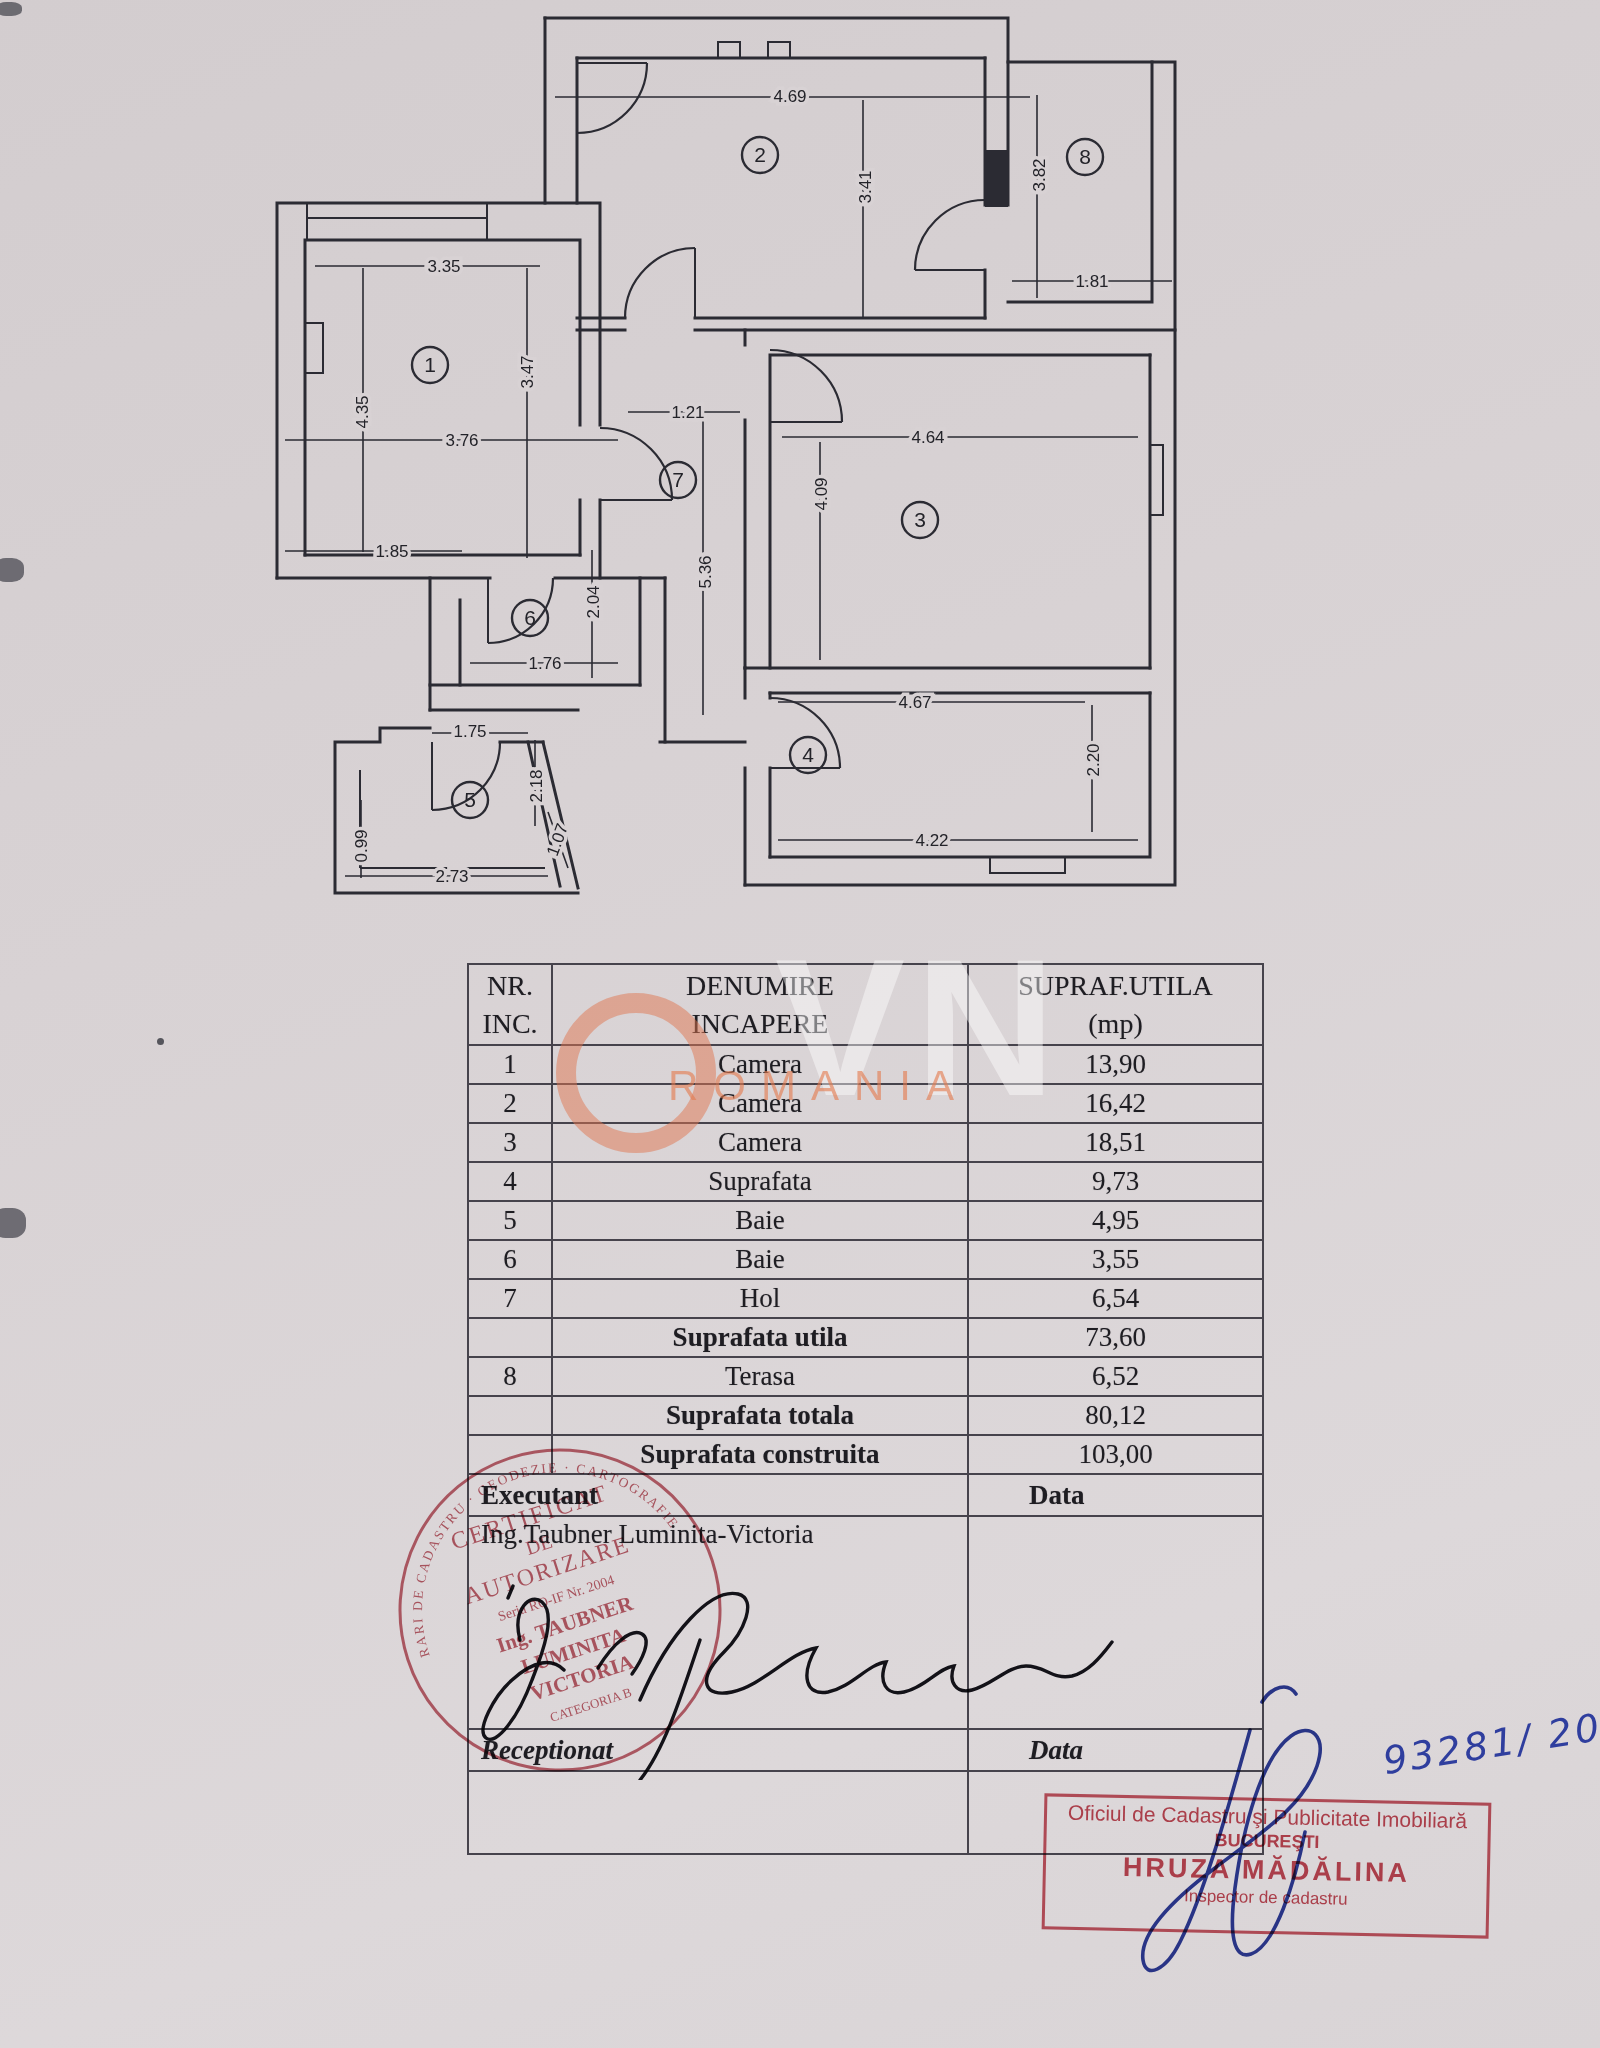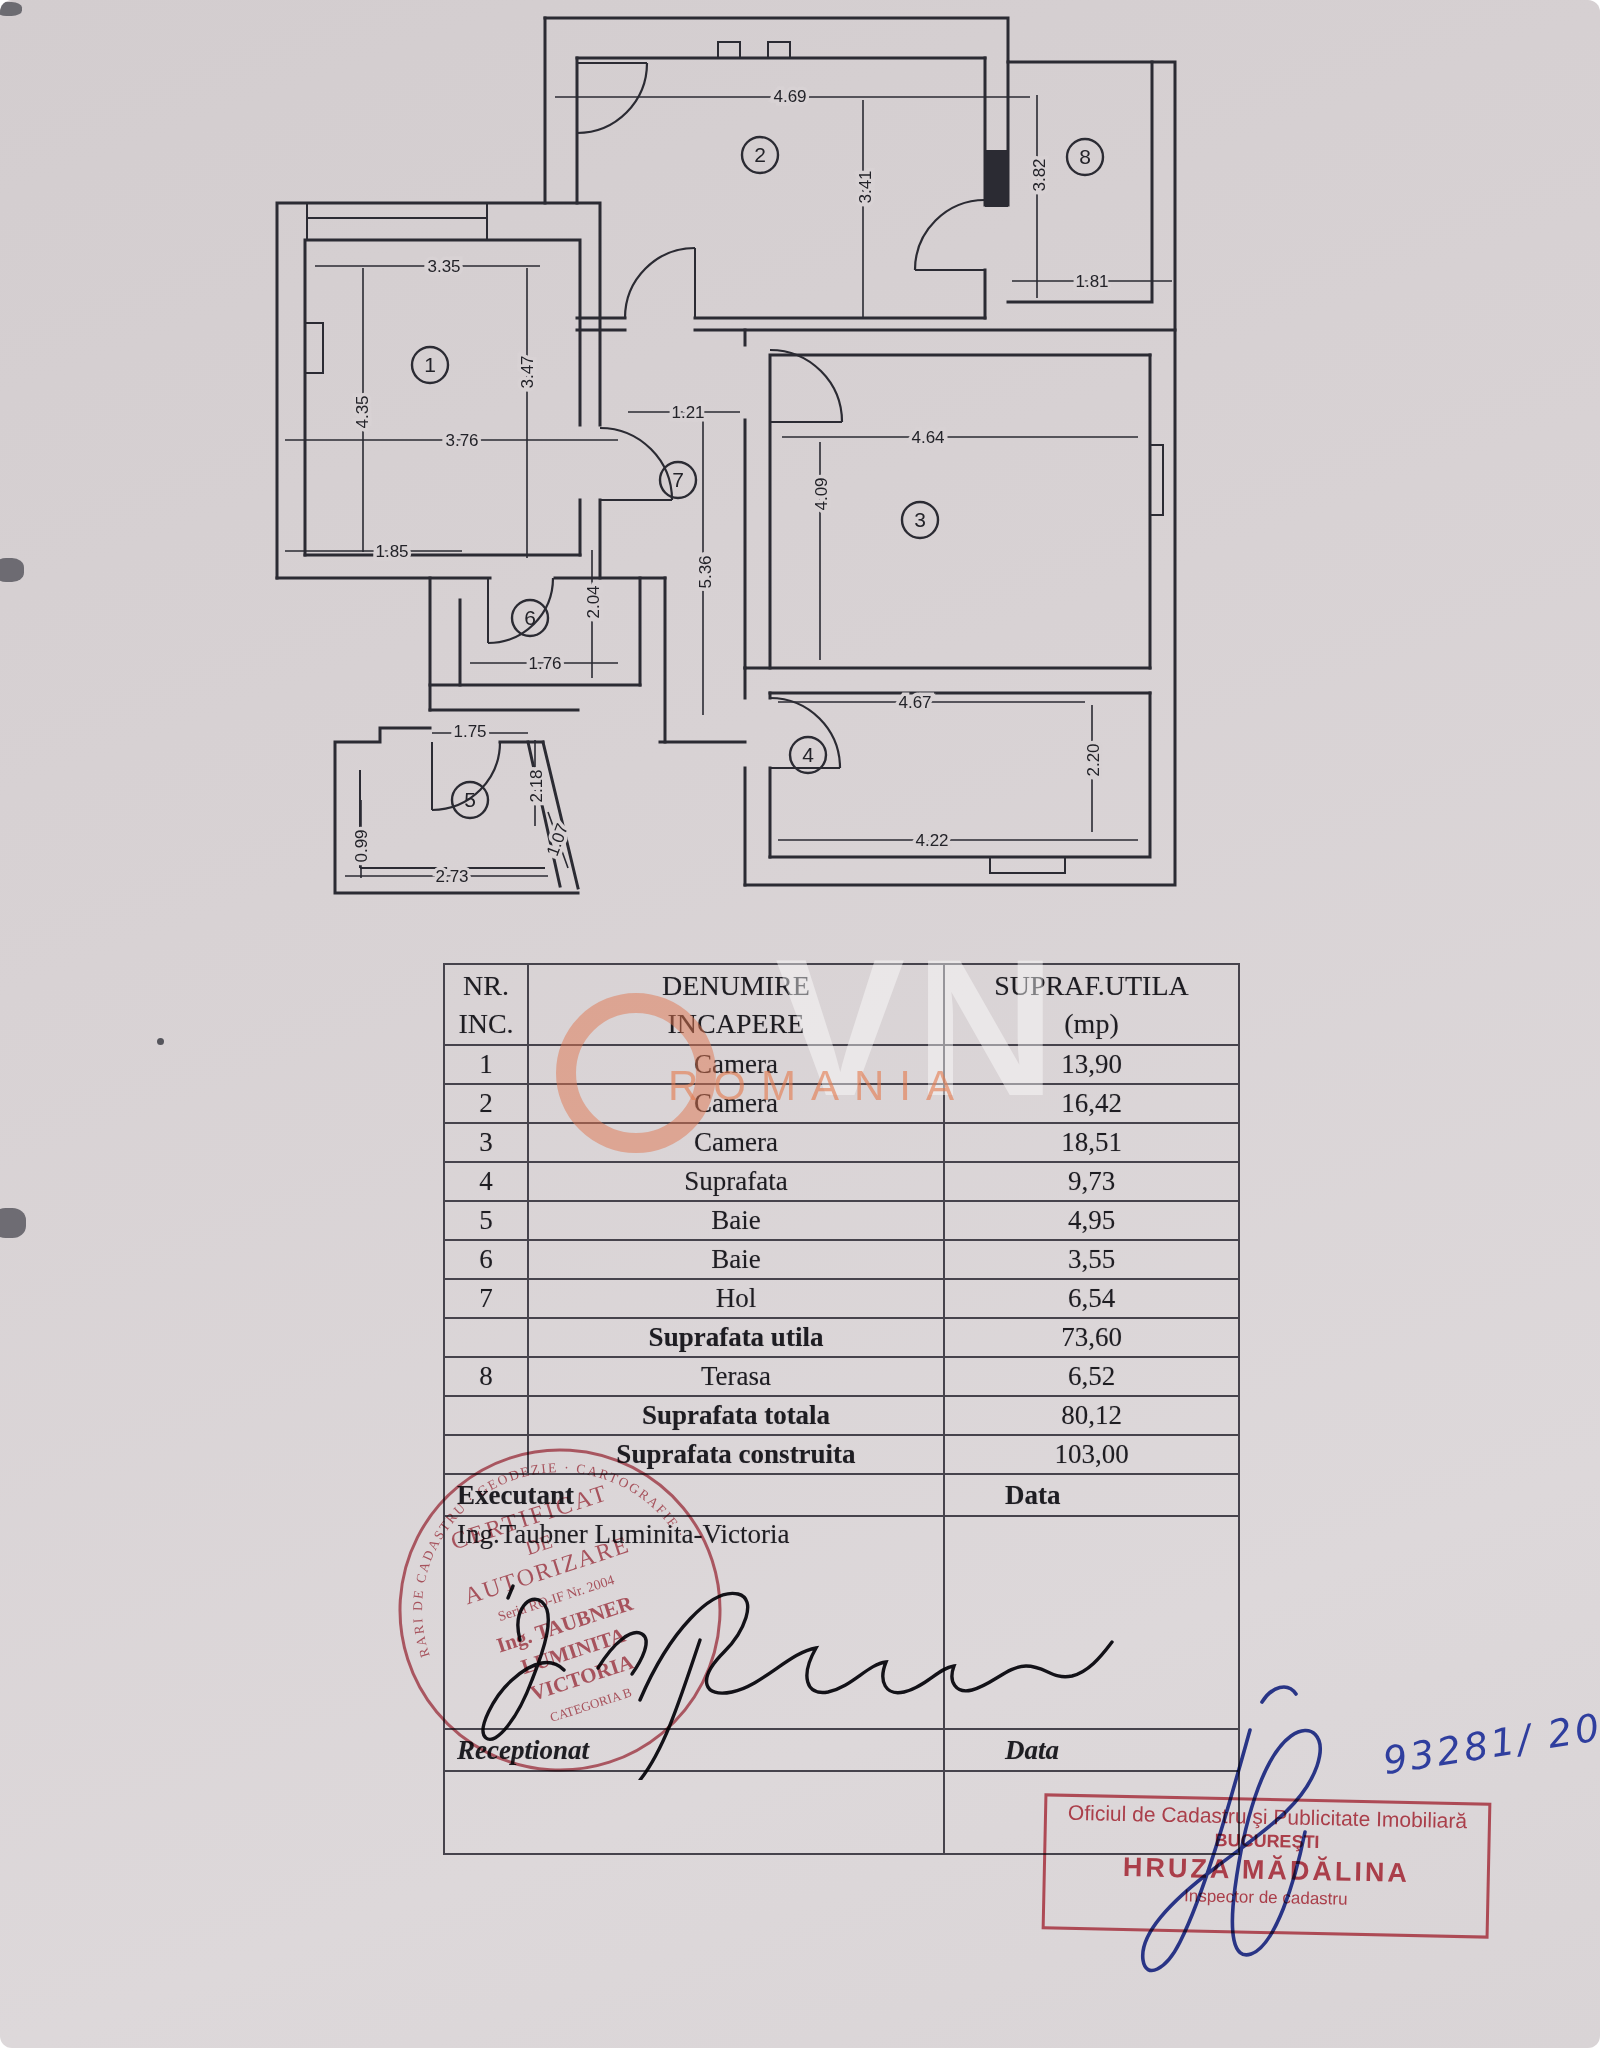--- a/index.html
+++ b/index.html
@@ -1,36 +1,35 @@
 <!DOCTYPE html>
 <html><head>
 <meta charset="utf-8">
 <style>
   html,body{margin:0;padding:0;}
   #page{
     position:relative; width:1600px; height:2048px; overflow:hidden;
     background:linear-gradient(160deg,#d3cdcf 0%,#d8d2d4 38%,#ddd8da 78%,#d9d4d6 100%);
     font-family:"Liberation Serif","DejaVu Serif",serif;
     color:#1e1d22;
-    border-radius:12px;
   }
   
   #plan{position:absolute;left:0;top:0;}
   .wall{stroke:#2b2b33;stroke-width:3;fill:none;stroke-linecap:square;}
   .wallthin{stroke:#2b2b33;stroke-width:2;fill:none;}
   .dimline{stroke:#2b2b33;stroke-width:1.6;fill:none;}
   .arc{stroke:#2b2b33;stroke-width:2.2;fill:none;}
   .dim{font-family:"Liberation Sans","DejaVu Sans",sans-serif;font-size:17px;fill:#232329;
        paint-order:stroke;stroke:#d8d2d4;stroke-width:7px;text-anchor:middle;}
   .roomnum{font-family:"Liberation Sans","DejaVu Sans",sans-serif;font-size:21px;fill:#232329;text-anchor:middle;}
   .roomcirc{stroke:#2b2b33;stroke-width:2.4;fill:none;}
   
   #tablewrap{position:absolute;left:443px;top:963px;}
   table#rooms{border-collapse:collapse;table-layout:fixed;width:795px;
-    text-shadow:0 0 1px rgba(20,20,30,.25);}
+    text-shadow:0 0 1px rgba(20,20,30,.25);margin-left:24px;}
   #rooms td{border:2px solid #46434c;text-align:center;font-size:27px;padding:0;overflow:hidden;}
   #rooms tr.hdr td{height:79px;line-height:1.35;font-size:28px;}
   #rooms tr.r td{height:37px;}
   #rooms tr.b td.nm{font-weight:bold;}
   #rooms td.lft{text-align:left;padding-left:12px;font-weight:bold;}
   #rooms td.datacell{text-align:left;padding-left:60px;font-weight:bold;}
   #rooms tr.exec td{height:40px;}
   #rooms tr.namerow td{height:209px;vertical-align:top;text-align:left;padding:2px 0 0 12px;font-weight:normal;}
   #rooms tr.recep td{height:40px;font-style:italic;}
   #rooms tr.lastrow td{height:81px;}

